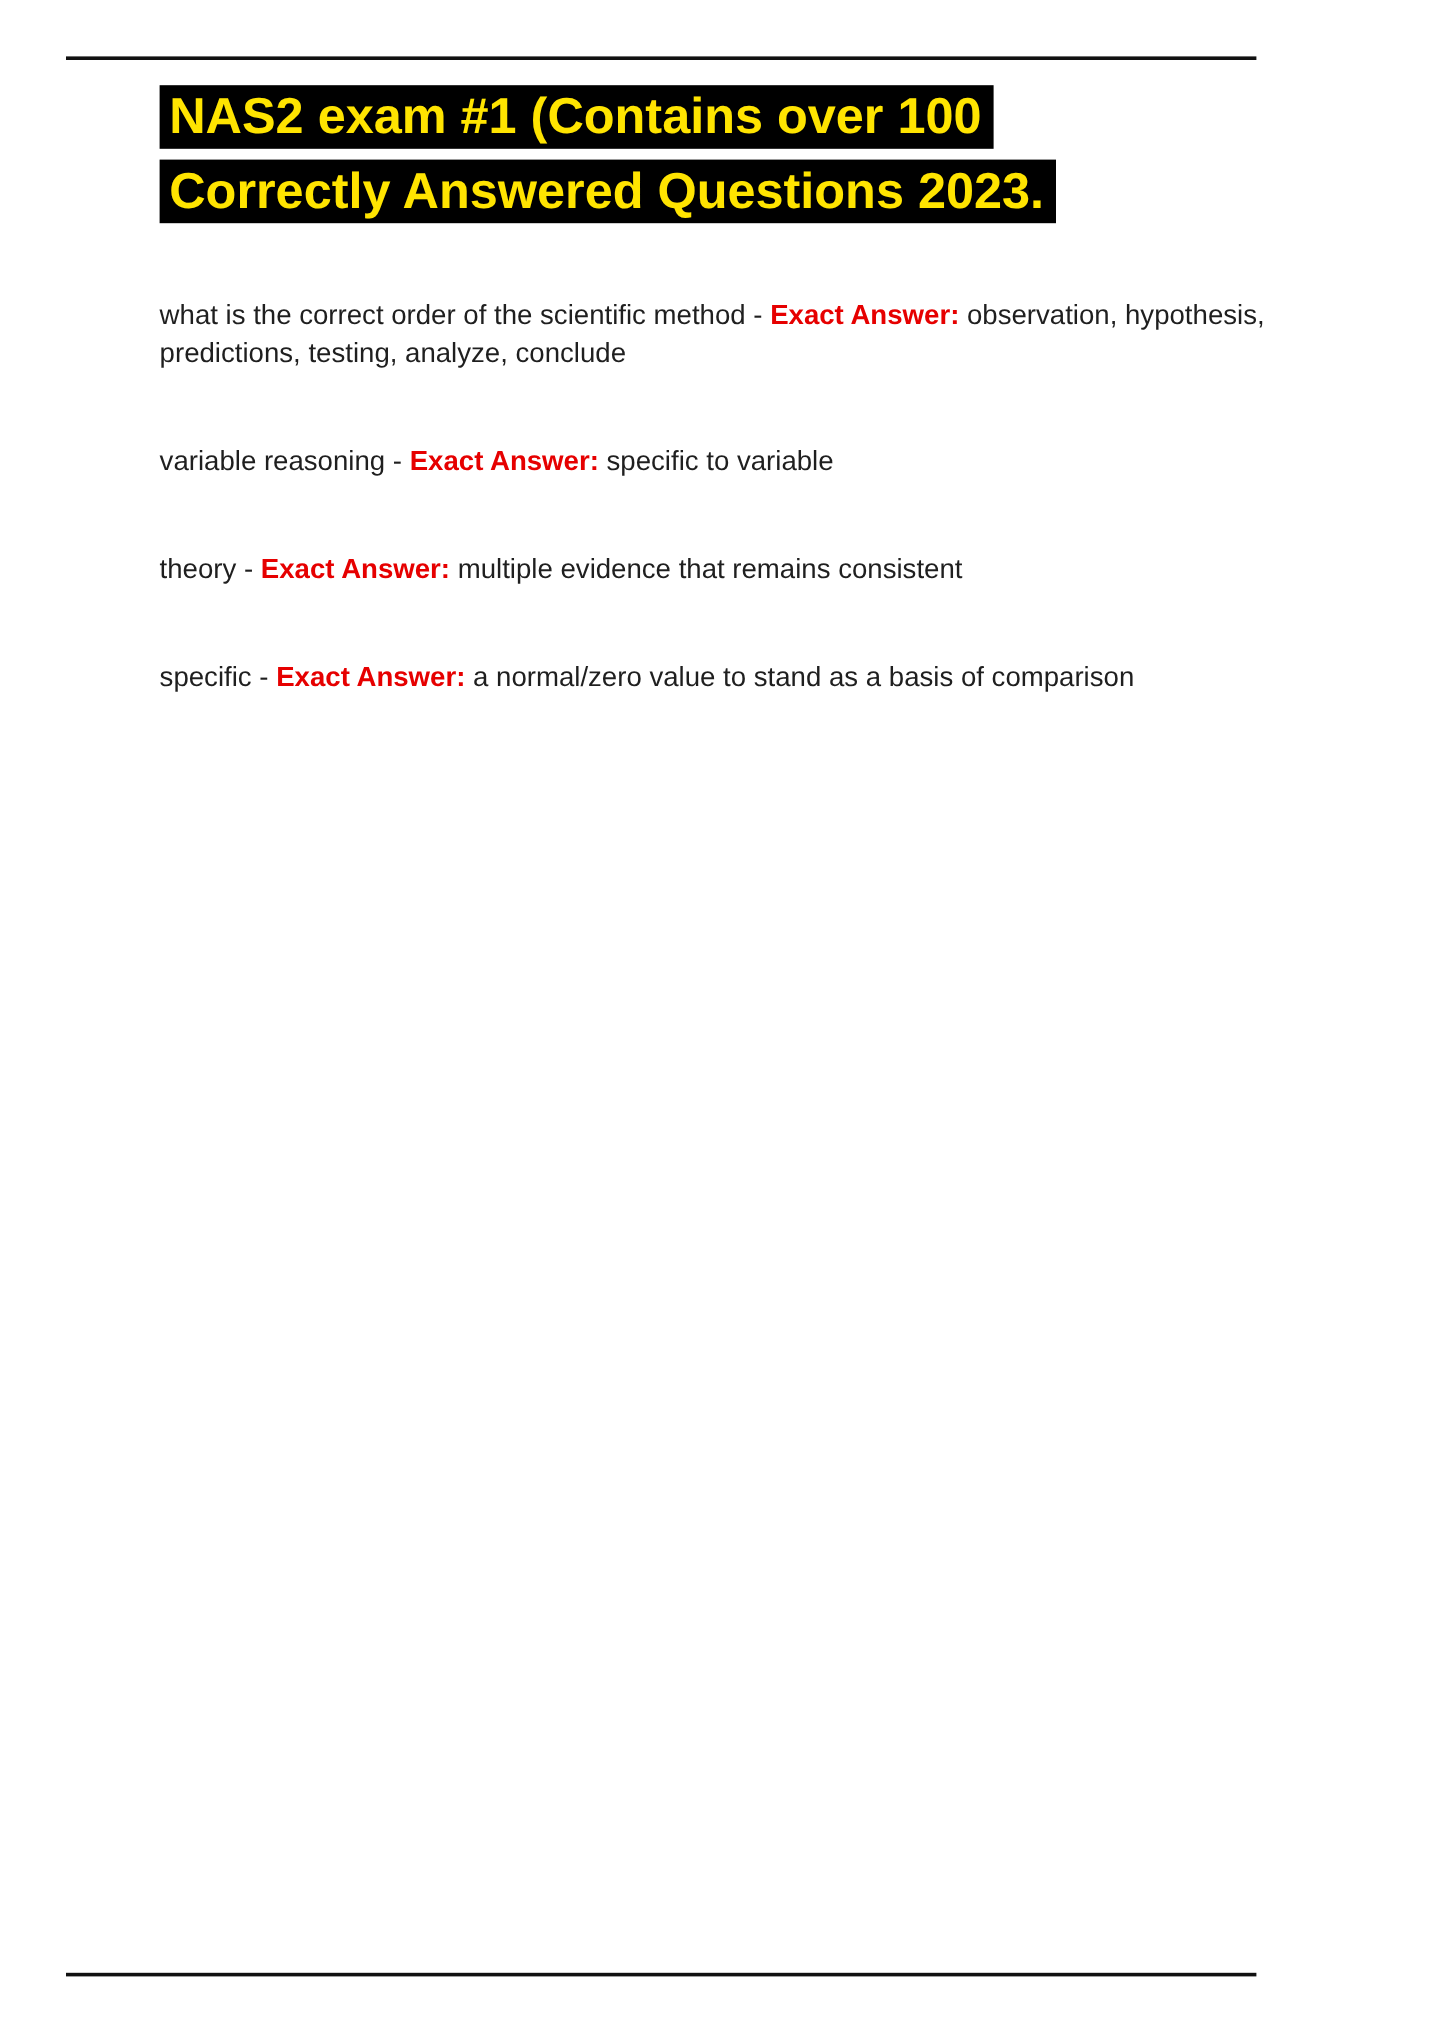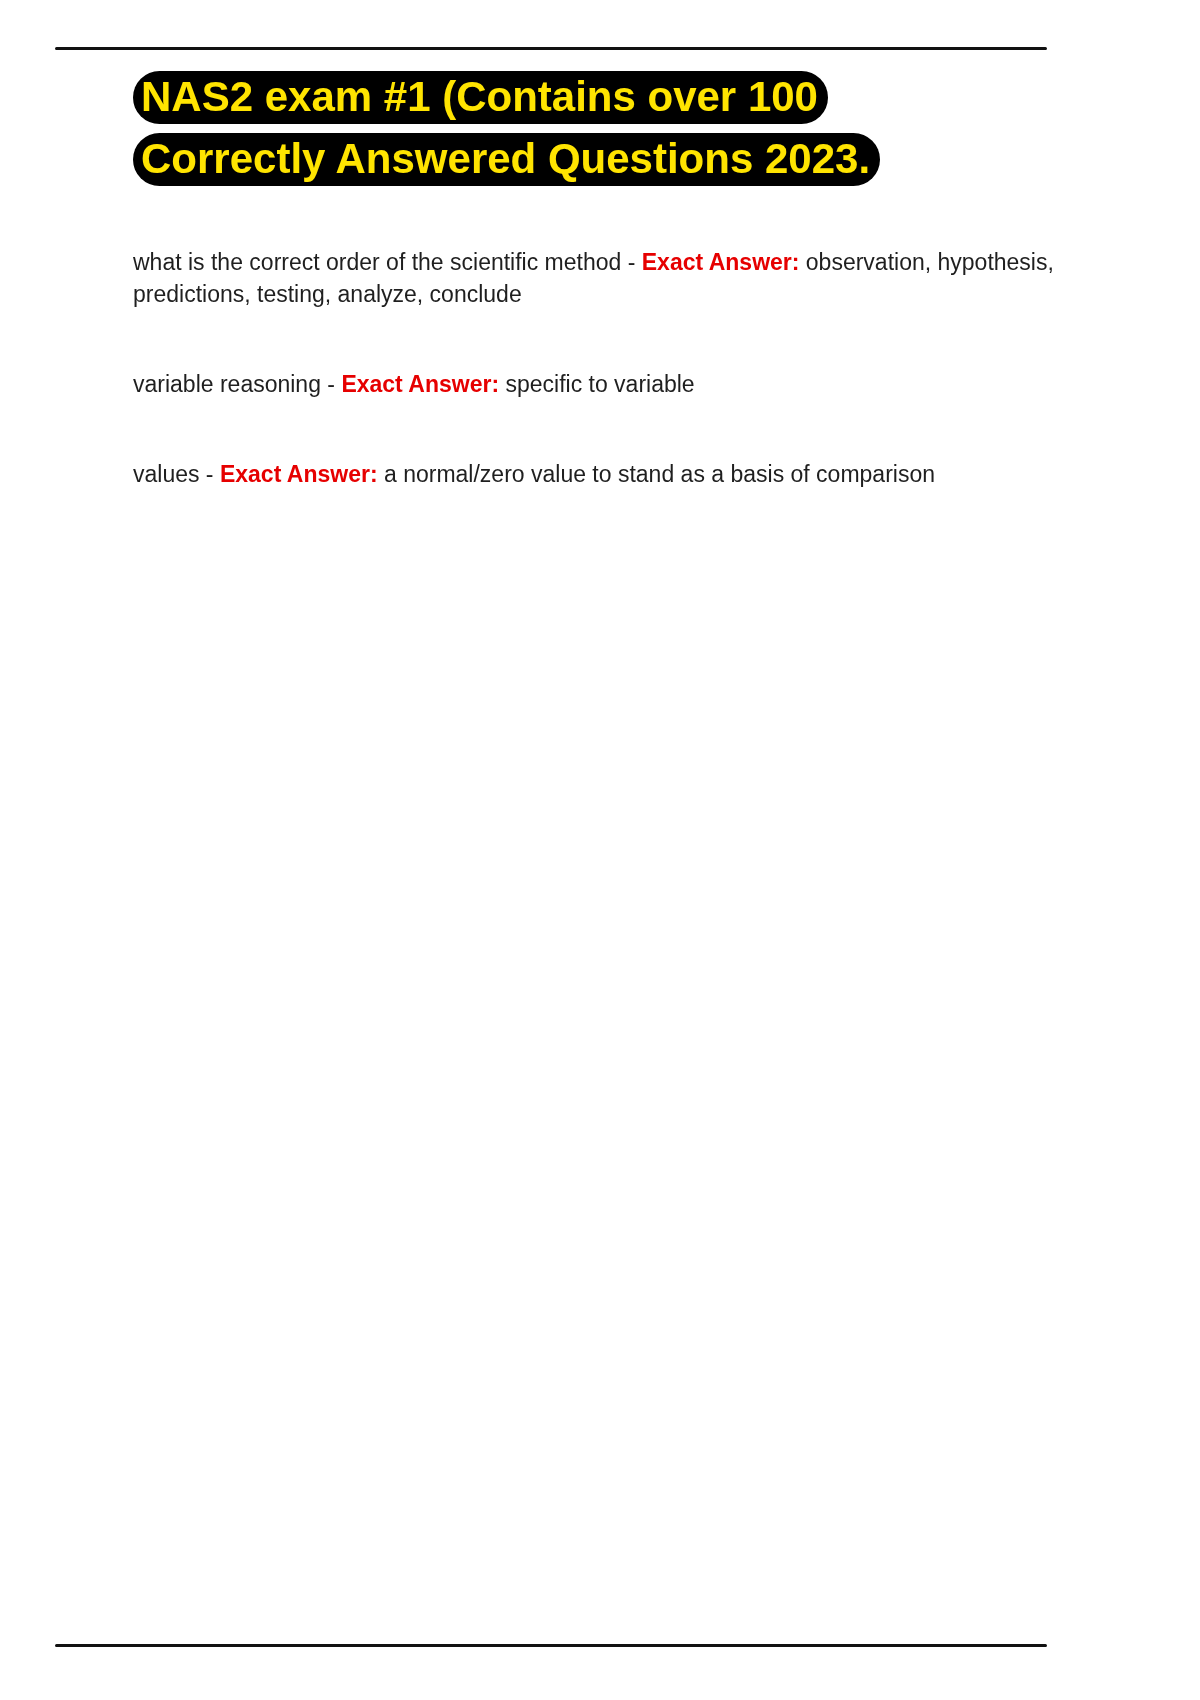--- a/index.html
+++ b/index.html
@@ -1,21 +1,21 @@
 <!DOCTYPE html>
 <html style="--title-bg: #000000; --title-text: #ffe400; --answer-red: #e60000; --body-text: #1f1f1f;"><head>
 <meta charset="utf-8">
 <style>
   :root {
     --title-bg: #000000;
     --title-text: #ffe400;
     --answer-red: #e60000;
     --body-text: #1f1f1f;
   }
-  * { margin: 0; padding: 0; box-sizing: border-box; border-radius: 31px; }
+  * { margin: 0; padding: 0; box-sizing: border-box; }
   html, body {
     width: 1200px;
     height: 1700px;
     background: #ffffff;
     font-family: "Liberation Sans", sans-serif;
   }
   .page {
     position: relative;
     width: 1200px;
     height: 1700px;
@@ -67,18 +67,19 @@
 
 <div class="page">
   <div class="rule top"></div>
 
   <div class="content">
     <h1 class="doc-title"><span>NAS2 exam #1 (Contains over 100 Correctly Answered Questions 2023.</span></h1>
 
     <div class="qa-list">
         <p class="qa"><span>what is the correct order of the scientific method - </span><span class="answer-label">Exact Answer:</span><span> observation, hypothesis, predictions, testing, analyze, conclude</span></p>
         <p class="qa"><span>variable reasoning - </span><span class="answer-label">Exact Answer:</span><span> specific to variable</span></p>
-        <p class="qa"><span>values - </span><span class="answer-label">Exact Answer:</span><span> a normal/zero value to stand as a basis of comparison</span></p>
+        <p class="qa"><span>theory - </span><span class="answer-label">Exact Answer:</span><span> multiple evidence that remains consistent</span></p>
+        <p class="qa"><span>specific - </span><span class="answer-label">Exact Answer:</span><span> a normal/zero value to stand as a basis of comparison</span></p>
       </div>
   </div>
 
   <div class="rule bottom"></div>
 </div>
 
 </body></html>

